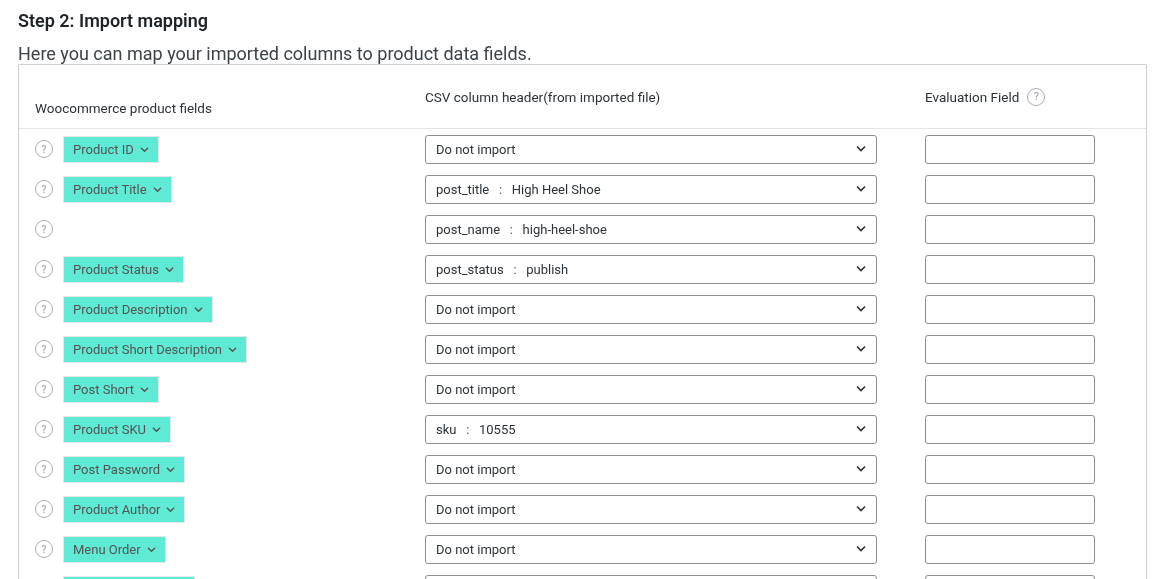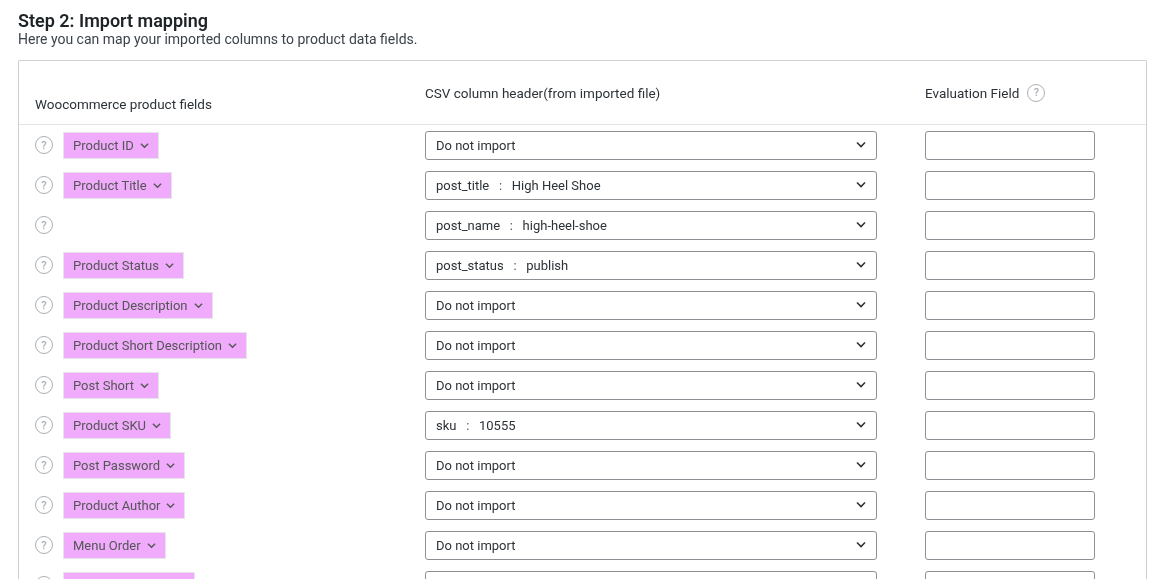--- a/index.html
+++ b/index.html
@@ -11,25 +11,26 @@
       font-family: -apple-system, BlinkMacSystemFont, "Segoe UI", Roboto, sans-serif;
       background: #fff;
       color: #2c3338;
       padding: 10px 18px;
       width: 1165px;
     }
     h2 {
       font-size: 18px;
       font-weight: 600;
       color: #1d2327;
+      margin-bottom: 12px;
     }
     .subtitle {
-      font-size: 14px;
+      font-size: 18px;
       color: #3c434a;
-      margin-bottom: 13px;
+      margin-bottom: 0;
     }
     .mapping-table {
       border: 1px solid #ccd0d4;
       border-radius: 1px;
       width: 100%;
     }
     .thead-row {
       display: flex;
       align-items: center;
       padding: 12px 16px;
@@ -71,21 +72,21 @@
       font-size: 11px;
       color: #aaafb5;
       margin-right: 10px;
       flex-shrink: 0;
       cursor: help;
       font-weight: 500;
     }
     .field-tag {
       display: inline-flex;
       align-items: center;
-      background: #f0abfc;
+      background: #5eead4;
       border: 1px solid #e6e6e6;
       padding: 5px 9px;
       font-size: 13px;
       color: #555;
       cursor: pointer;
       gap: 6px;
     }
     .chevron-icon {
       width: 9px;
       height: 9px;

